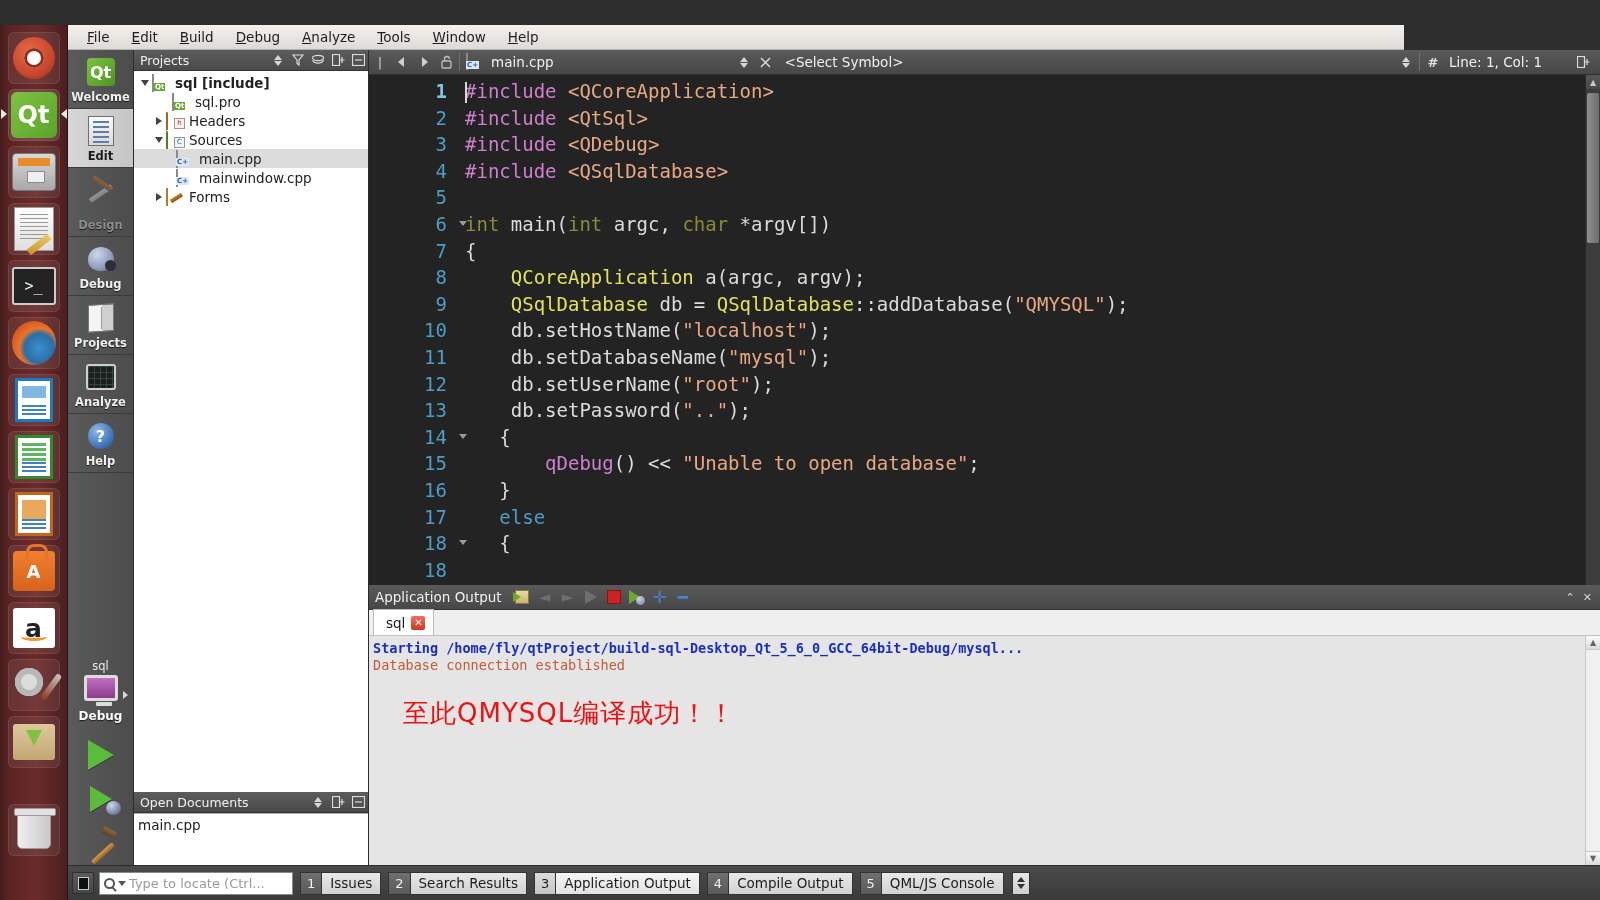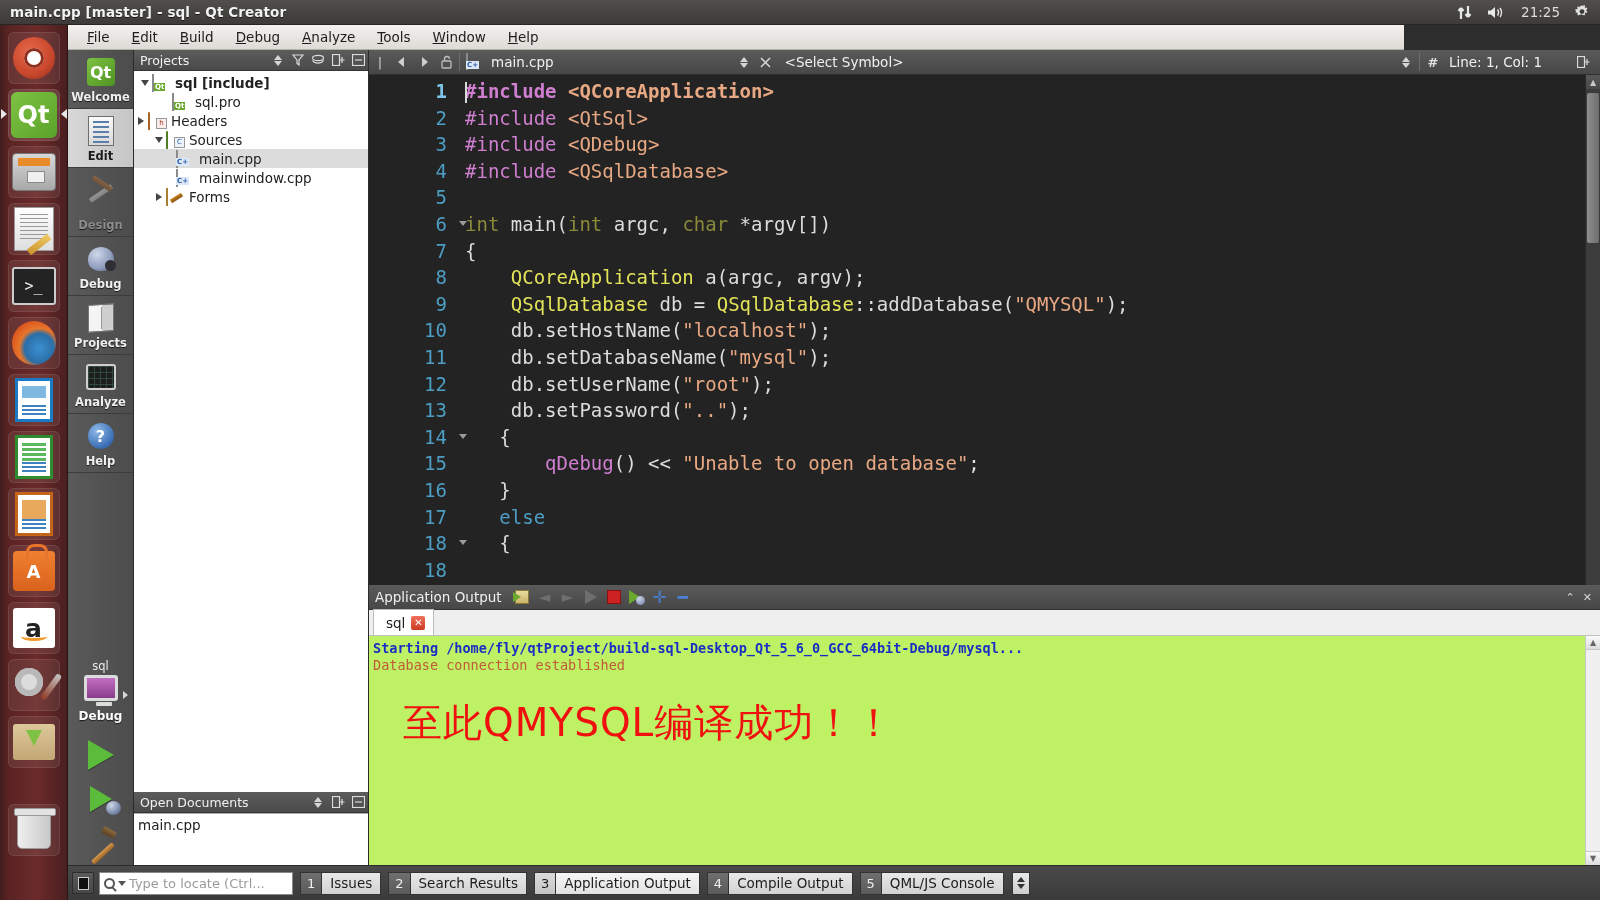--- a/index.html
+++ b/index.html
@@ -187,21 +187,21 @@
   .combo-text { margin-left: 5px; color: #f0f0f0; font-size: 13.5px; }
   .grow { flex: 1; }
 
   .codewrap { flex: 1; background: #232323; position: relative; overflow: hidden; display:flex; }
   .gutter { width: 84px; flex: 0 0 84px; background: #232323; padding-top: 3px; text-align: right; }
   .gnum { height: 26.6px; line-height: 26.6px; color: #4d9ec4; font-family: "DejaVu Sans Mono", monospace; font-size: 19px; padding-right: 6px; position: relative; }
   .gnum.cur { color: #7fc7e8; font-weight: bold; }
   .fold { position: absolute; right: -14px; top: 10px; width:0;height:0;border-left:4px solid transparent;border-right:4px solid transparent;border-top:5px solid #9a9a9a; }
   .codelines { flex: 1; padding-top: 3px; font-family: "DejaVu Sans Mono", monospace; font-size: 19px; min-width:0; }
   .cline { height: 26.6px; line-height: 26.6px; white-space: pre; color: #dcdcdc; padding-left: 12px; }
-  .cline.caret { position: relative; font-weight: bold; }
+  .cline.caret { position: relative; }
   .cline.caret::before { content:""; position:absolute; left:12px; top:4px; width:2px; height:21px; background:#d8d8d8; }
   .k-pre  { color: #d07fd0; }
   .k-inc  { color: #e8a883; }
   .k-kw   { color: #8a8a3a; }
   .k-kwb  { color: #4d9ec4; }
   .k-cls  { color: #e3e35a; }
   .k-str  { color: #e8a883; }
   .k-fn   { color: #d07fd0; }
   .k-txt  { color: #dcdcdc; }
 
@@ -230,25 +230,25 @@
   .oi-plus { color:#4b7fd0; font-size: 17px; font-weight: bold; }
   .oi-minus { color:#4b7fd0; font-size: 17px; font-weight: bold; }
   .out-right { margin-left: auto; display:flex; align-items:center; gap: 8px; padding-right: 8px; color:#d8d8d8; font-size: 11px; }
 
   .out-tabs { height: 26px; background: #efefef; border-bottom: 1px solid #c0c0c0; display: flex; align-items: flex-end; }
   .otab { height: 26px; padding: 0 8px 0 12px; background: #fff; border: 1px solid #bbb; border-bottom: none;
           display:flex; align-items:center; gap:6px; font-size: 13.5px; color: #1c1c1c; margin-left: 4px; }
   .otab-close { width: 14px; height: 14px; background: linear-gradient(#f0705a,#cc3b22); color: #fff; font-size: 10px; font-weight: bold;
                 display:flex; align-items:center; justify-content:center; border-radius: 2px; }
 
-  .out-body { flex: 1; background: #bef264; position: relative; display: flex; overflow: hidden; }
+  .out-body { flex: 1; background: #e5e5e5; position: relative; display: flex; overflow: hidden; }
   .out-text { flex: 1; padding: 4px 0 0 4px; font-family: "DejaVu Sans Mono", monospace; font-size: 13.5px; }
   .ot-start { color: #1a2ec4; font-weight: bold; white-space: pre; line-height: 17px; }
   .ot-msg { color: #c05a3a; white-space: pre; line-height: 17px; }
-  .ot-red { color: #f01010; font-size: 39px; margin: 22px 0 0 30px; font-family: "DejaVu Sans", sans-serif; letter-spacing: 1px; }
+  .ot-red { color: #f01010; font-size: 26px; margin: 22px 0 0 30px; font-family: "DejaVu Sans", sans-serif; letter-spacing: 1px; }
   .out-scroll { width: 15px; background: #f0f0f0; border-left: 1px solid #c8c8c8; display:flex; flex-direction: column; }
   .os-arrow { height: 14px; display:flex;align-items:center;justify-content:center;color:#666;font-size:8px; background:linear-gradient(#fafafa,#dcdcdc); border-bottom:1px solid #c8c8c8; }
 
   
   .statusbar {
     position: absolute; left: 0; bottom: 0; width: 1532px; height: 35px;
     background: linear-gradient(to bottom,#4a4a4a,#3a3a3a);
     display: flex; align-items: center; padding: 0 4px; gap: 5px;
     border-top: 1px solid #2b2b2b;
   }
@@ -267,43 +267,20 @@
   .sb-spin { width: 18px; height: 23px; background: linear-gradient(#e8e8e8,#cfcfcf); border: 1px solid #333; display:flex; flex-direction:column; align-items:center; justify-content:center; gap:2px; margin-left: 3px; }
   .sb-spin i { width:0;height:0;border-left:4px solid transparent;border-right:4px solid transparent; }
   .sb-spin i.up { border-bottom: 5px solid #333; }
   .sb-spin i.dn { border-top: 5px solid #333; }
 </style>
 </head>
 <body>
 
 <div id="root">
 
-  <div class="top-panel">
-    <div class="top-title">main.cpp [master] - sql - Qt Creator</div>
-    <div class="tray">
-      <div class="tray-item">
-        <svg width="16" height="15" viewBox="0 0 16 15">
-            <path d="M4 14V3 M4 3 L1.5 6 M4 3 L6.5 6 M11 1v11 M11 12 L8.5 9 M11 12 L13.5 9" stroke="#e8e8e8" stroke-width="2.2" fill="none"></path>
-          </svg>
-      </div>
-      <div class="tray-item">
-        <svg width="20" height="15" viewBox="0 0 20 15">
-            <path d="M1 5.5h3L8 2v11L4 9.5H1z" fill="#e8e8e8"></path>
-            <path d="M10.5 4.5a5 5 0 010 6 M13 3a8 8 0 010 9" stroke="#e8e8e8" stroke-width="1.4" fill="none"></path>
-          </svg>
-      </div>
-      <div class="tray-clock">21:25</div>
-      <div class="tray-item">
-        <svg width="16" height="16" viewBox="0 0 16 16">
-            <path d="M8 1.4l1.2.4.9-.9 1.1 1-.5 1.2.8.8 1.2-.4.6 1.4-1 .8v1.1l1 .8-.6 1.4-1.2-.4-.8.8.5 1.2-1.1 1-.9-.9-1.2.4-.6-1.2H7l-.6 1.2-1.2-.4-.9.9-1.1-1 .5-1.2-.8-.8-1.2.4L1.1 9l1-.8V7.1l-1-.8.6-1.4 1.2.4.8-.8L3.2 3.3l1.1-1 .9.9L6.4 2z" fill="#e0e0e0"></path>
-            <circle cx="8" cy="7.6" r="2.4" fill="#3c3b37"></circle>
-          </svg>
-      </div>
-    </div>
-  </div>
 
   <div class="launcher">
     <div class="launcher-icon">
         <div class="ico-ubuntu"></div>
       </div>
     <div class="launcher-icon active">
       <span class="arrow-l"></span>
       <span class="arrow-r"></span>
       <div class="ico-qt">Qt</div>
     </div>
@@ -465,21 +442,21 @@
           <div class="trow" style="padding-left:4px">
             <span class="tarrow down"></span>
             <span class="ticon"><span class="fi-qtproj"></span></span>
             <span class="tlabel bold">sql [include]</span>
           </div>
           <div class="trow" style="padding-left:24px">
             <span class="tarrow"></span>
             <span class="ticon"><span class="fi-qtproj"></span></span>
             <span class="tlabel">sql.pro</span>
           </div>
-          <div class="trow" style="">
+          <div class="trow" style="padding-left:18px">
             <span class="tarrow right"></span>
             <span class="ticon"><span class="fi-folder hdr"></span></span>
             <span class="tlabel">Headers</span>
           </div>
           <div class="trow" style="padding-left:18px">
             <span class="tarrow down"></span>
             <span class="ticon"><span class="fi-folder green"></span></span>
             <span class="tlabel">Sources</span>
           </div>
           <div class="trow sel" style="padding-left:42px">

